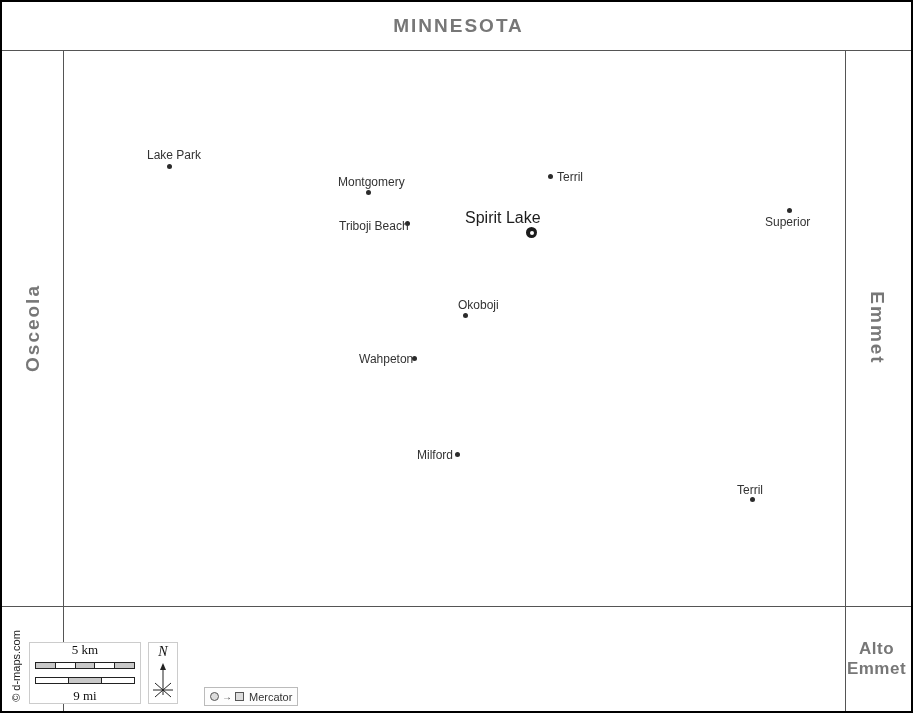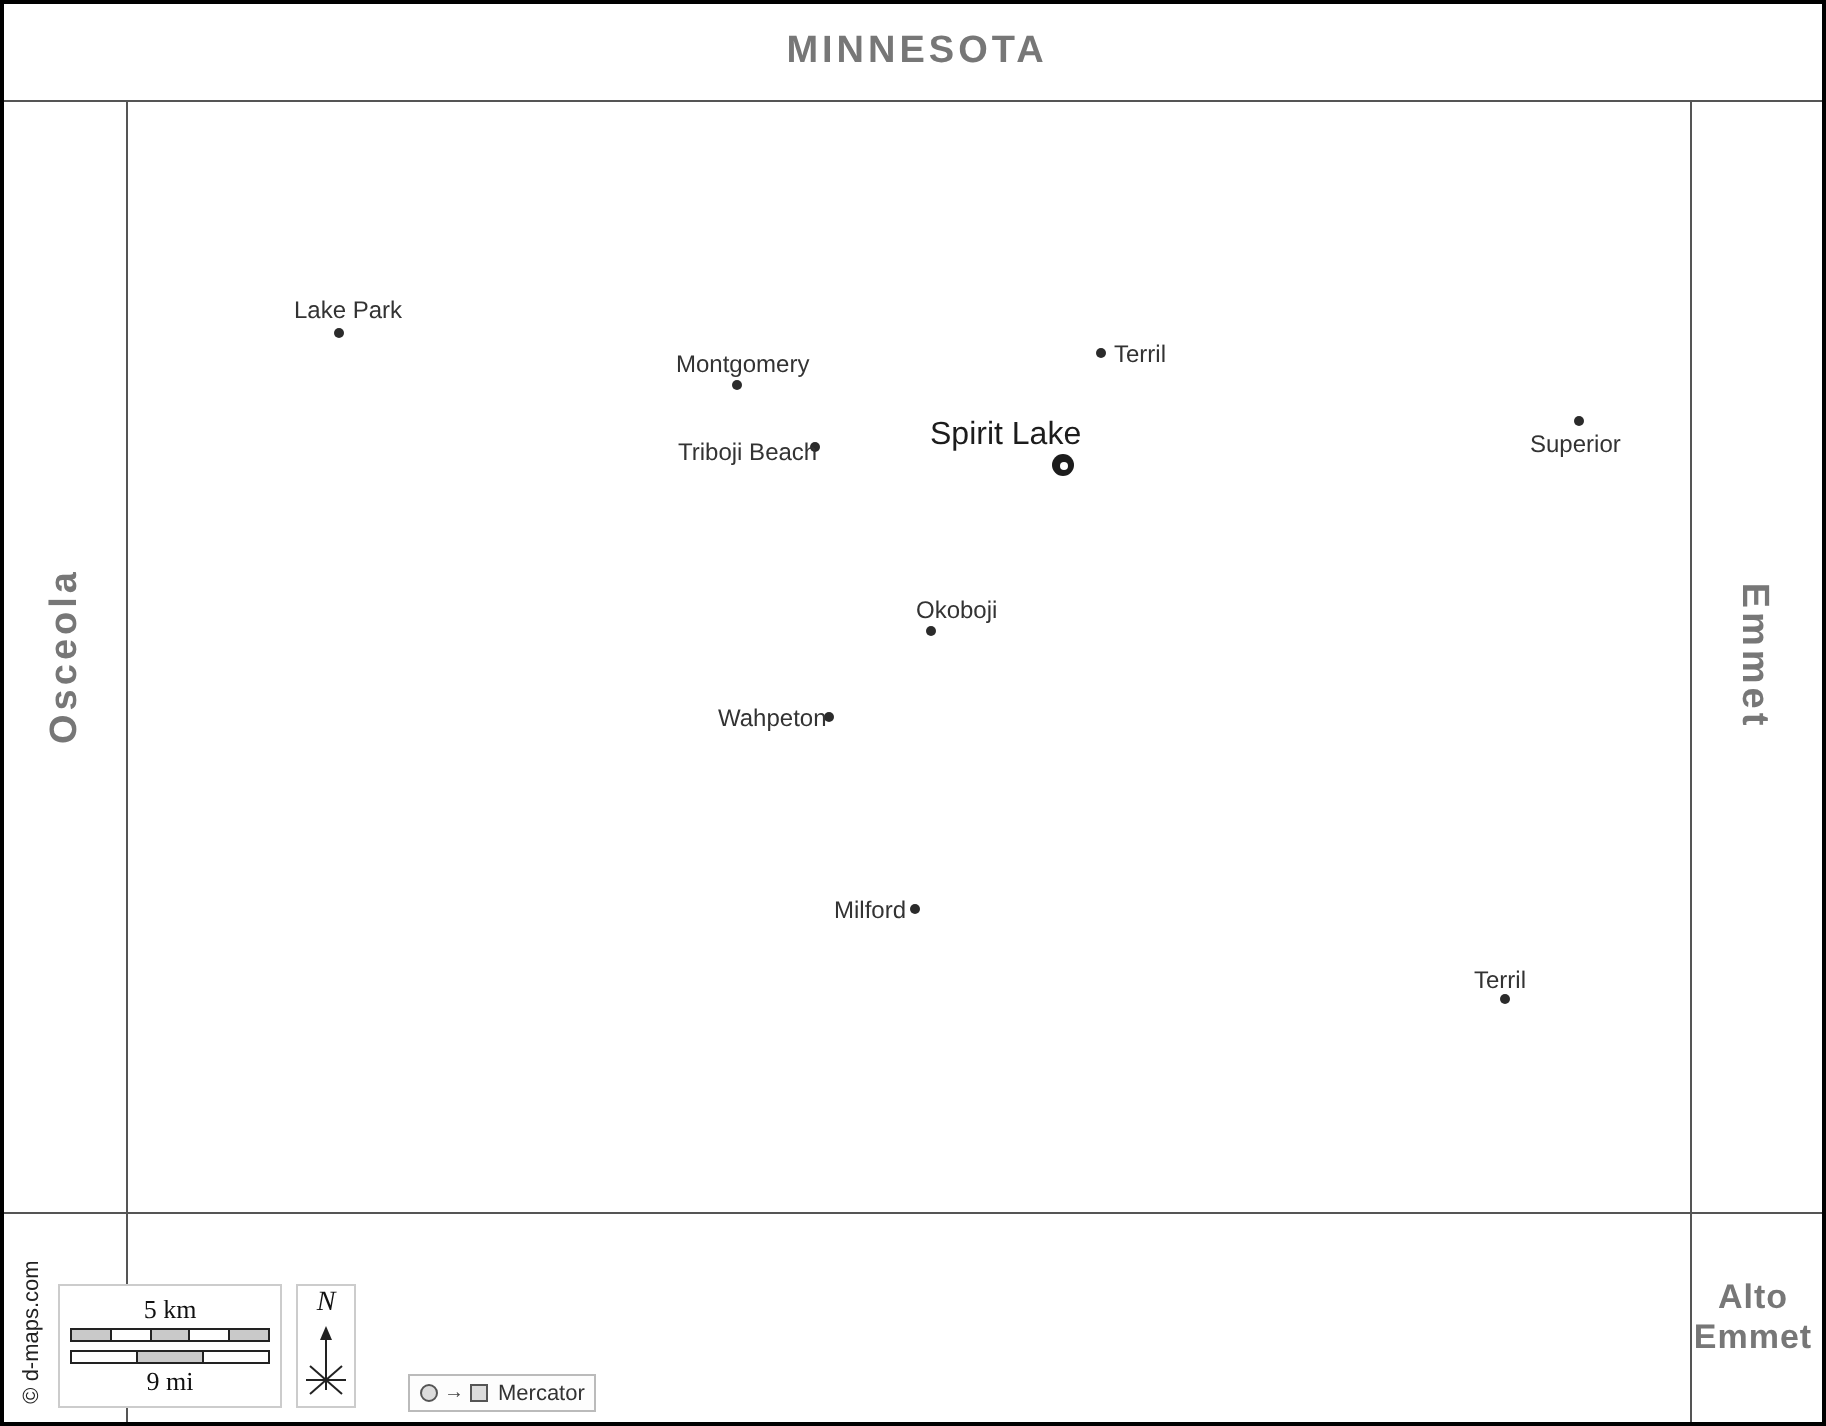--- a/index.html
+++ b/index.html
@@ -199,21 +199,21 @@
     left: 27px;
     top: 640px;
     width: 112px;
     height: 62px;
     border: 1px solid #cccccc;
     box-sizing: border-box;
     background: #ffffff;
     display: flex;
     flex-direction: column;
     align-items: center;
-    justify-content: center;
+    justify-content: space-between;
   }
   .scale-caption {
     font-family: "Liberation Serif", serif;
     font-size: 13px;
     color: #111111;
     line-height: 1.1;
   }
   .scale-bar {
     display: flex;
     width: 100px;

